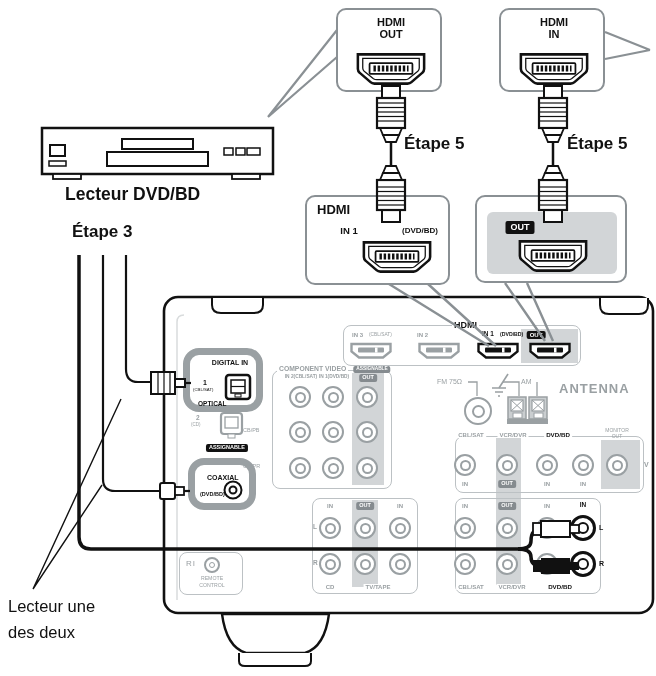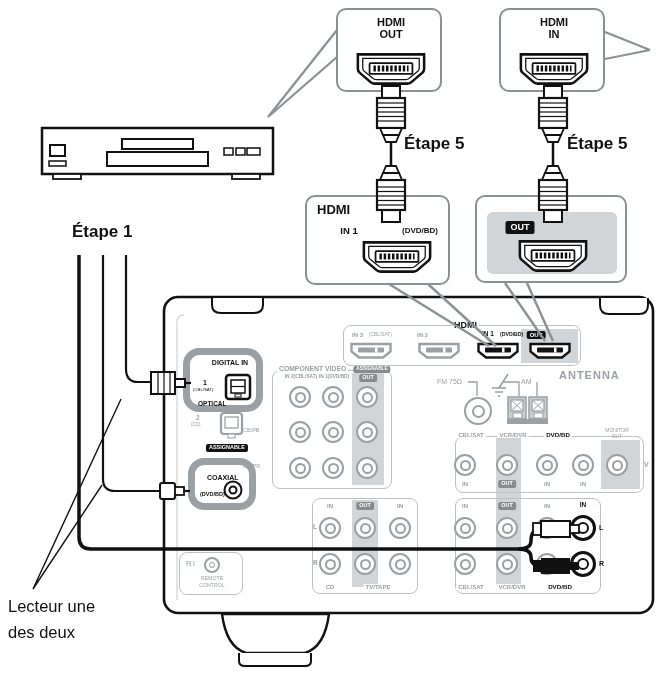--- a/index.html
+++ b/index.html
@@ -92,21 +92,21 @@
 <svg class="port" style="left:476px;top:342px;z-index:3;color:#111" width="44" height="18">
       <use href="#hdmiM"></use>
     </svg>
 <svg class="port" style="left:528px;top:342px;z-index:3;color:#111" width="44" height="18">
       <use href="#hdmiM"></use>
     </svg>
 
 <span class="t gray" style="left:437px;top:378px;font-size:7px;z-index:2">FM 75Ω</span>
 <div class="fmjack" style="left:478px;top:411px;z-index:2"></div>
 <span class="t gray" style="left:521px;top:378px;font-size:7px;z-index:2">AM</span>
-<span class="t gray b" style="left:559px;top:370px;font-size:11px;letter-spacing:1px;z-index:2">ANTENNA</span>
+<span class="t gray b" style="left:559px;top:382px;font-size:13px;letter-spacing:1px;z-index:2">ANTENNA</span>
 
 <div class="thickbox" style="left:183px;top:348px;width:80px;height:64px;z-index:2">
   <span class="t b blk tc" style="left:40px;top:4px;font-size:7px">DIGITAL IN</span>
   <span class="t b blk" style="left:13px;top:24px;font-size:7px">1</span>
   <span class="t blk" style="left:3px;top:33px;font-size:4.3px">(CBL/SAT)</span>
   <span class="t b blk" style="left:8px;top:46px;font-size:6.5px">OPTICAL</span>
   <svg style="position:absolute;left:34px;top:18px" width="30" height="30">
     <rect x="2" y="2" width="24" height="24" rx="3" fill="#fff" stroke="#111" stroke-width="2.5"></rect>
     <rect x="7" y="7" width="14" height="13" fill="#fff" stroke="#111" stroke-width="1.5"></rect>
     <line x1="7" y1="13.5" x2="21" y2="13.5" stroke="#111" stroke-width="1.2"></line>
@@ -232,21 +232,22 @@
 <div class="callout" style="left:475px;top:195px;width:152px;height:88px;z-index:4">
   <div style="position:absolute;left:10px;top:15px;width:130px;height:62px;border-radius:6px;background:#d2d5d7"></div>
   <span class="badge" style="left:43px;top:24px;font-size:9px;padding:2px 5px">OUT</span>
   <svg style="position:absolute;left:38px;top:42px;color:#111" width="76" height="34">
         <use href="#hdmiF"></use>
       </svg>
 </div>
 
 <span class="t b blk" style="left:404px;top:135px;font-size:17px;z-index:5">Étape 5</span>
 <span class="t b blk" style="left:567px;top:135px;font-size:17px;z-index:5">Étape 5</span>
-<span class="t b blk" style="left:72px;top:223px;font-size:17px;z-index:5">Étape 1</span>
+<span class="t b blk" style="left:65px;top:186px;font-size:17.5px;z-index:5">Lecteur DVD/BD</span>
+<span class="t b blk" style="left:72px;top:223px;font-size:17px;z-index:5">Étape 3</span>
 <span class="t blk" style="left:8px;top:598px;font-size:16.5px;z-index:5">Lecteur une</span>
 <span class="t blk" style="left:8px;top:624px;font-size:16.5px;z-index:5">des deux</span>
 
 <svg class="lay" width="656" height="676" style="z-index:6;pointer-events:none">
   <defs>
     <symbol id="hdmiF" viewBox="0 0 78 34">
       <path d="M5,2 H73 V17 Q73,19.5 71,21 L60,30.5 Q58.5,32 56,32 H22 Q19.5,32 18,30.5 L7,21 Q5,19.5 5,17 Z" fill="#fff" stroke="currentColor" stroke-width="2.6"></path>
       <path d="M10,6 H68 V16 Q68,18 66.5,19.3 L57,27 Q55.5,28 53.5,28 H24.5 Q22.5,28 21,27 L11.5,19.3 Q10,18 10,16 Z" fill="#fff" stroke="currentColor" stroke-width="1.3"></path>
       <rect x="17" y="11" width="44" height="11" rx="1" fill="#fff" stroke="currentColor" stroke-width="1.8"></rect>
       <line x1="21" y1="16.5" x2="57" y2="16.5" stroke="currentColor" stroke-width="6" stroke-dasharray="2.5 1.8"></line>

